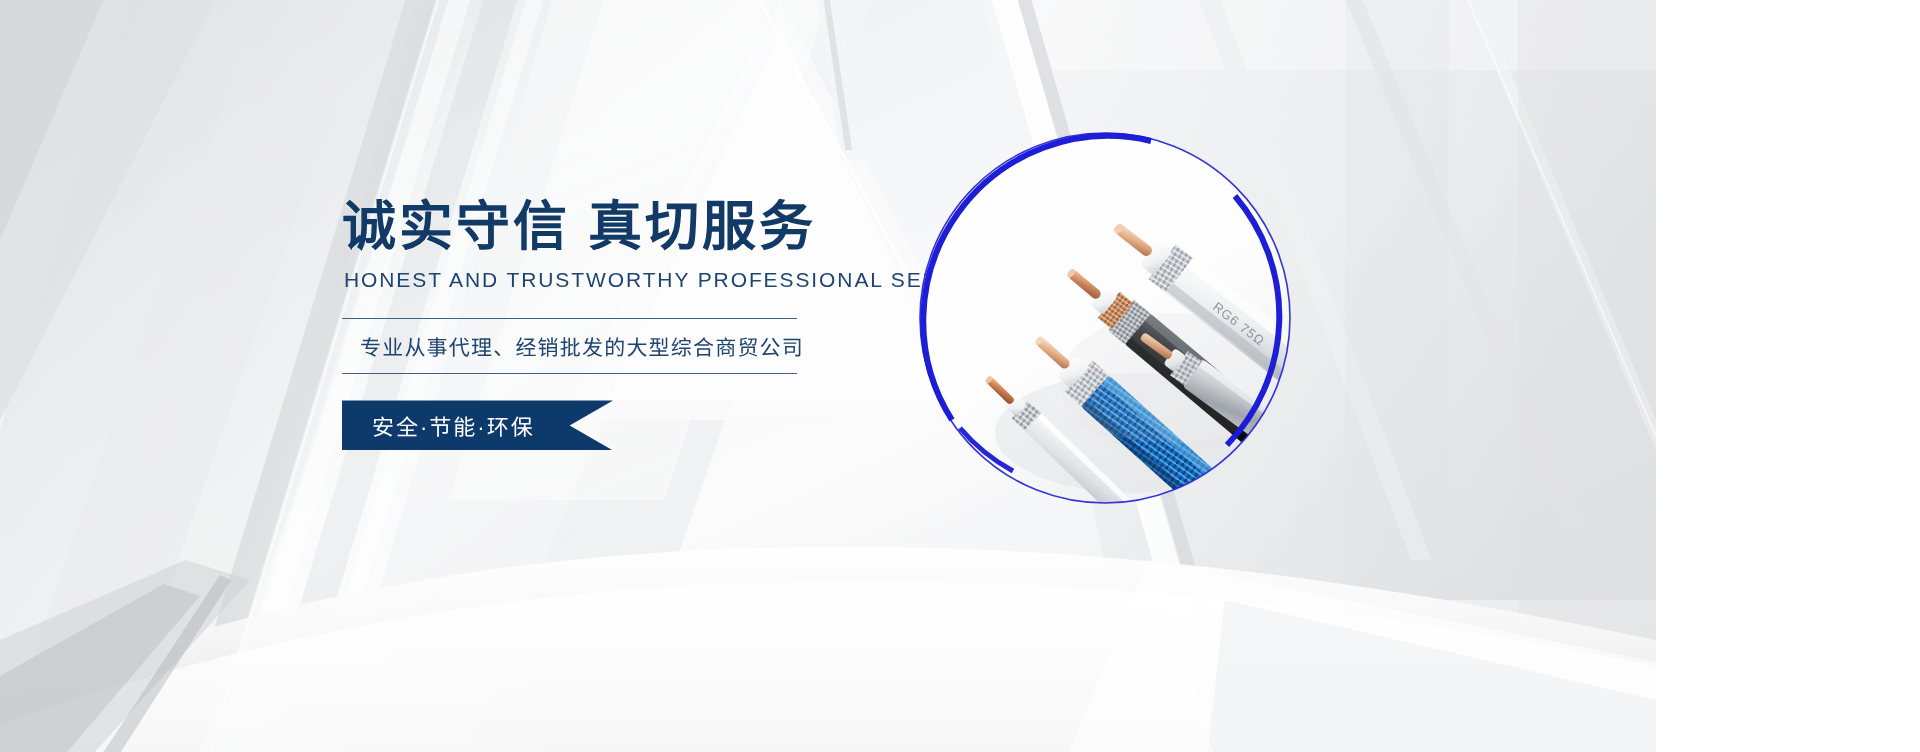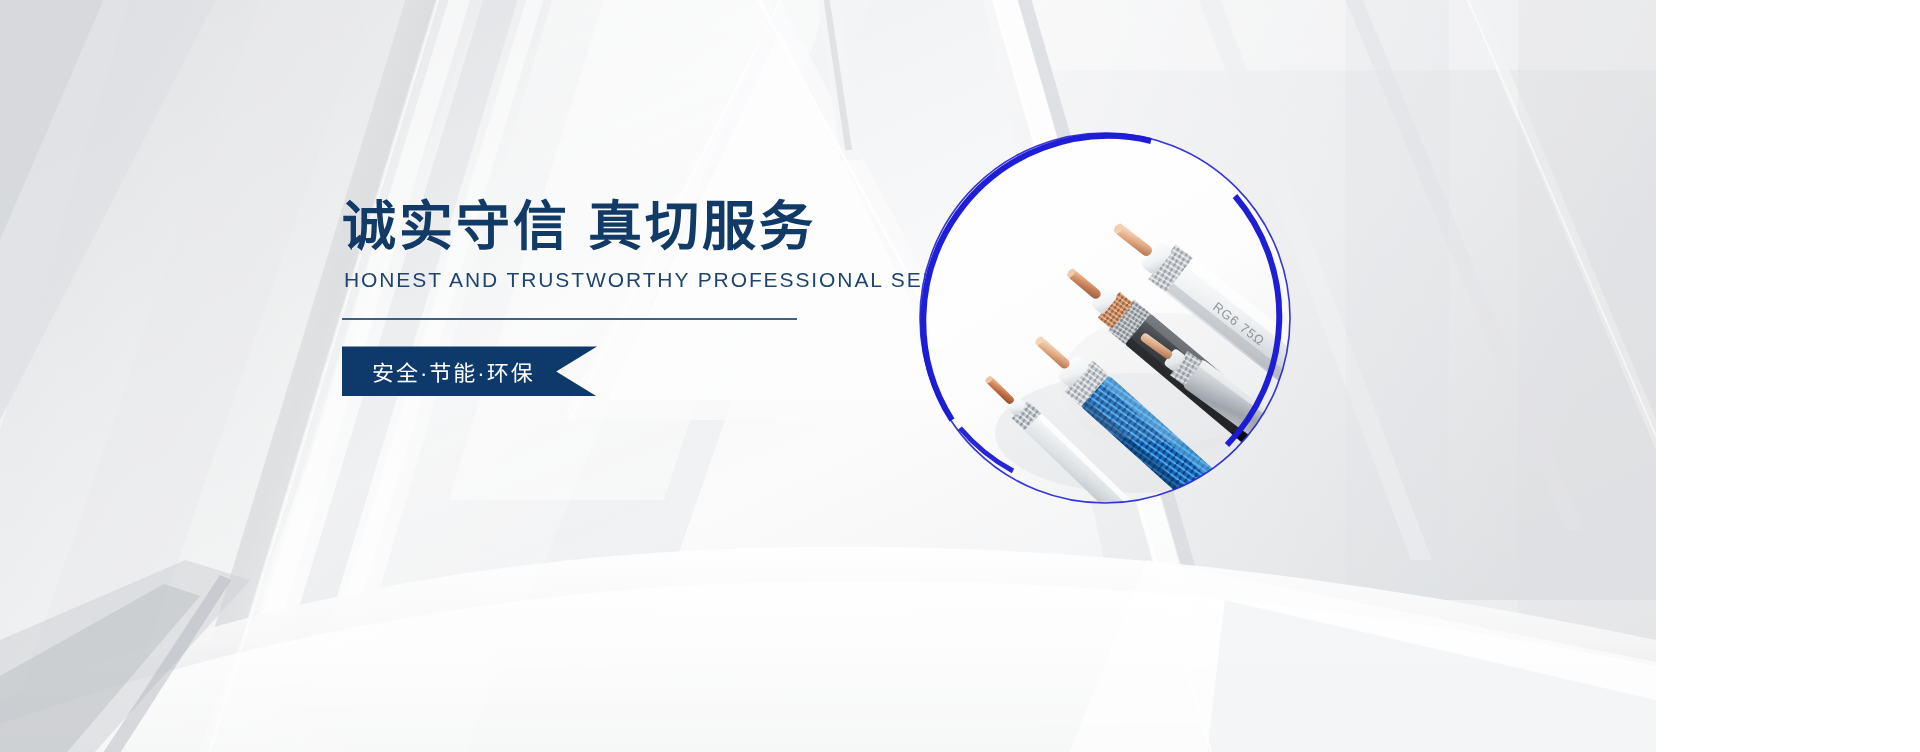--- a/index.html
+++ b/index.html
@@ -61,20 +61,21 @@
     color: #1e4470;
     white-space: nowrap;
     padding: 12px 0 12px 18px;
     margin: 0;
   }
   .ribbon-wrap {
     margin-top: 26px;
     position: relative;
     width: 255px;
     height: 50px;
+    padding-left: 16px;
   }
   .ribbon {
     position: absolute;
     inset: 0;
     background: #0d3a6b;
     -webkit-clip-path: polygon(0 0, 100% 0, 84% 50%, 100% 100%, 0 100%);
     clip-path: polygon(0 0, 100% 0, 84% 50%, 100% 100%, 0 100%);
   }
   .ribbon-label {
     position: absolute;
@@ -210,20 +211,21 @@
     </svg>
   </div>
 
   <div class="text-block">
     <h1 class="headline">诚实守信 真切服务</h1>
 
     <div class="subhead-en">HONEST AND TRUSTWORTHY PROFESSIONAL SERVICES</div>
 
     <div class="rule rule-top"></div>
 
+    <div class="desc-cn">专业从事代理、经销批发的大型综合商贸公司</div>
 
     <div class="rule rule-bottom"></div>
 
     <div class="ribbon-wrap">
       <div class="ribbon"></div>
       <div class="ribbon-label">安全·节能·环保</div>
     </div>
   </div>
 
   <div class="circle-graphic">

